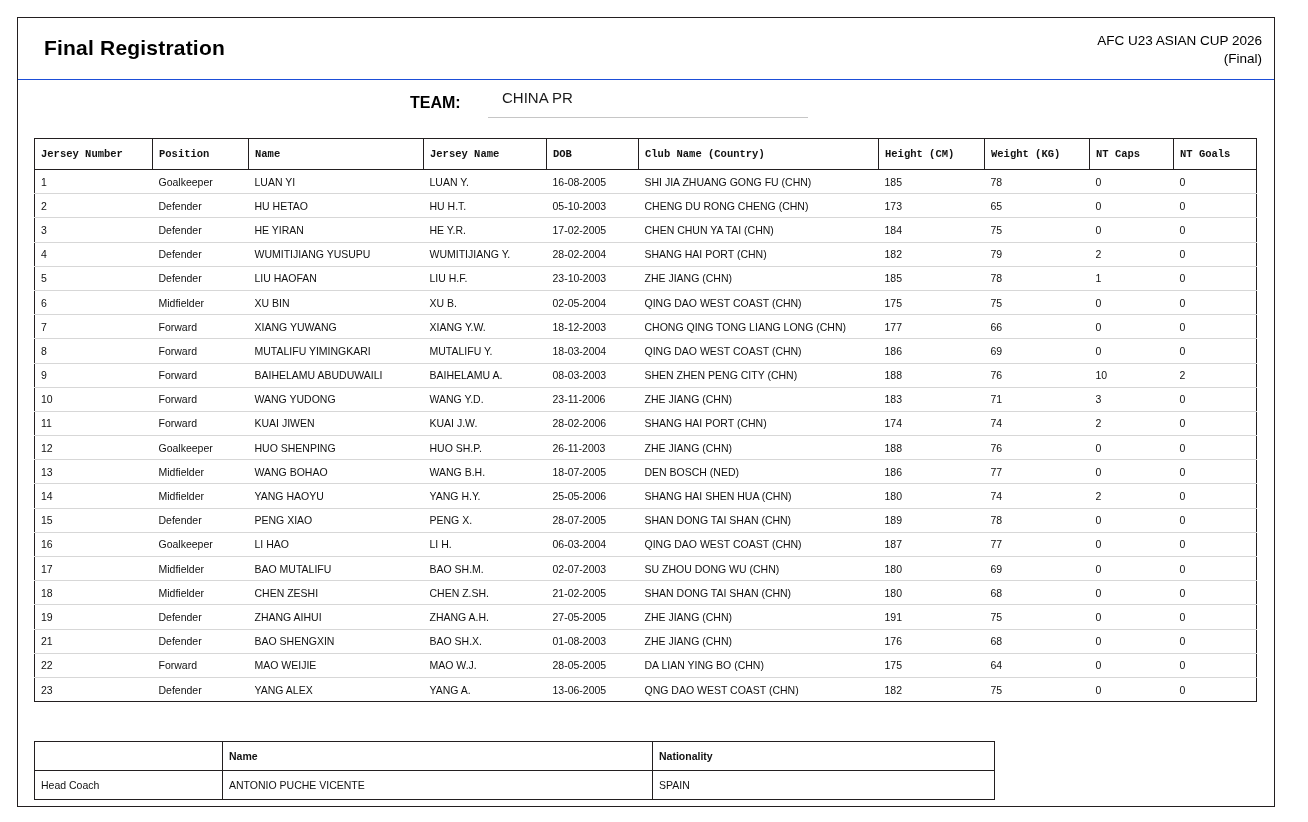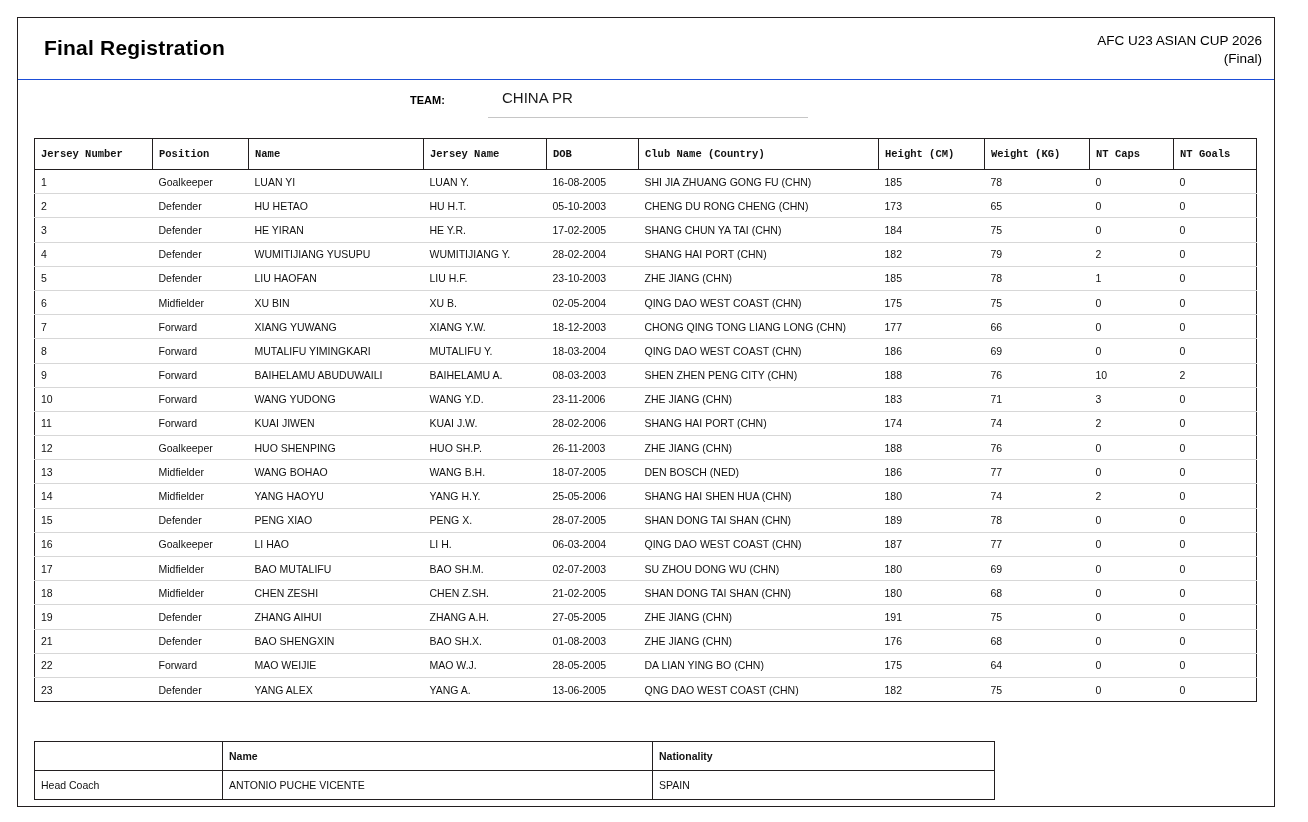--- a/index.html
+++ b/index.html
@@ -52,21 +52,21 @@
   }
   
   .team-row {
     position: relative;
     height: 44px;
   }
   .team-label {
     position: absolute;
     left: 392px;
     top: 14px;
-    font-size: 11px;
+    font-size: 16px;
     font-weight: bold;
     color: #000;
   }
   .team-value-wrap {
     position: absolute;
     left: 470px;
     top: 9px;
     width: 320px;
     border-bottom: 1px solid #c6c6c6;
     padding-bottom: 10px;
@@ -229,21 +229,21 @@
               <td>65</td>
               <td>0</td>
               <td>0</td>
             </tr>
           <tr>
               <td>3</td>
               <td>Defender</td>
               <td>HE YIRAN</td>
               <td>HE Y.R.</td>
               <td>17-02-2005</td>
-              <td>SHANG CHUN YA TAI (CHN)</td>
+              <td>CHEN CHUN YA TAI (CHN)</td>
               <td>184</td>
               <td>75</td>
               <td>0</td>
               <td>0</td>
             </tr>
           <tr>
               <td>4</td>
               <td>Defender</td>
               <td>WUMITIJIANG YUSUPU</td>
               <td>WUMITIJIANG Y.</td>

